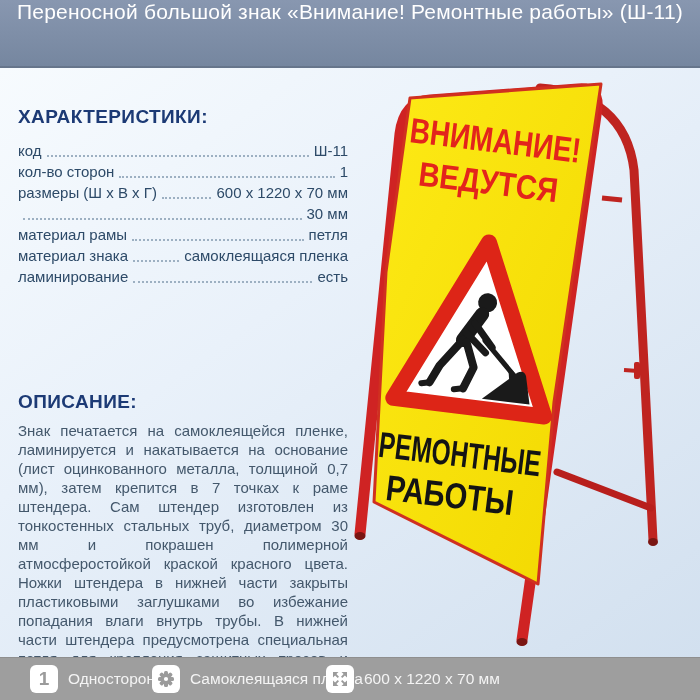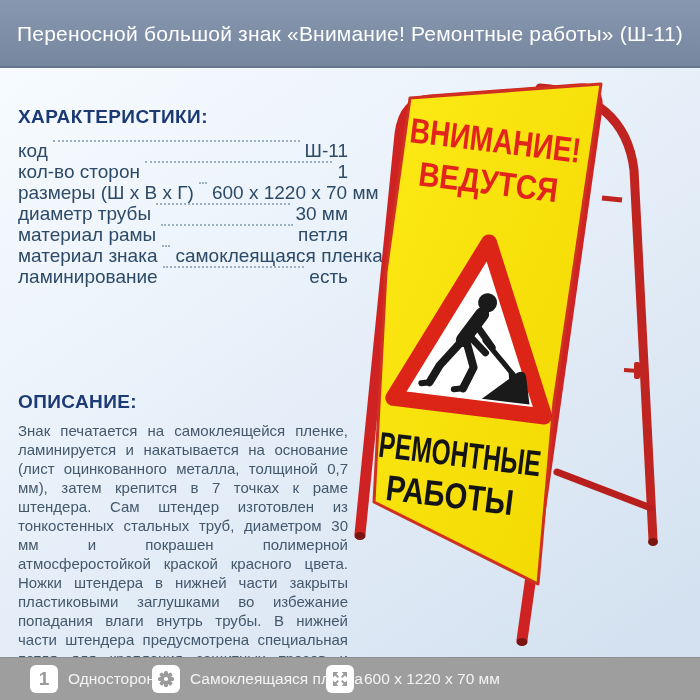--- a/index.html
+++ b/index.html
@@ -1,31 +1,31 @@
 <!DOCTYPE html>
 <html><head>
 <meta charset="utf-8">
 <style>
   html,body{margin:0;padding:0;}
   body{width:700px;height:700px;font-family:"Liberation Sans",sans-serif;-webkit-font-smoothing:antialiased;}
   .page{width:700px;height:700px;display:flex;flex-direction:column;overflow:hidden;background:#fff;}
 
   
   .header{height:68px;flex:0 0 68px;background:linear-gradient(#8897b0,#75869f);
-          display:flex;align-items:center;justify-content:center;box-shadow:inset 0 -2px 0 rgba(0,0,0,.12);}
+          display:flex;align-items:flex-start;justify-content:center;box-shadow:inset 0 -2px 0 rgba(0,0,0,.12);}
   .header .title{color:#ffffff;font-size:21px;font-weight:400;letter-spacing:.2px;}
 
   
   .main{position:relative;flex:1 1 auto;
         background:linear-gradient(145deg,#f7fbfe 0%,#e9f1fa 40%,#d2e0ef 100%);}
 
   .left-col{position:absolute;left:18px;top:38px;width:330px;}
   .section-heading{color:#1c3a75;font-size:19px;font-weight:700;letter-spacing:.4px;margin:0;}
   .spec-rows{margin-top:12px;}
-  .spec-row{display:flex;align-items:flex-start;font-size:19px;line-height:21px;color:#2d4a68;}
+  .spec-row{display:flex;align-items:flex-end;font-size:15px;line-height:21px;color:#2d4a68;}
   .spec-label{white-space:nowrap;}
   .spec-dots{flex:1 1 auto;border-bottom:2px dotted #9db0c2;margin:0 5px 4px 5px;min-width:8px;}
   .spec-value{white-space:nowrap;}
 
   .desc-block{margin-top:104px;}
   .desc-text{margin:8px 0 0 0;font-size:15px;line-height:19px;color:#44586c;text-align:justify;}
 
   
   .photo{position:absolute;left:350px;top:4px;width:322px;height:584px;}
 
@@ -66,21 +66,20 @@
             <span class="spec-value">1</span>
           </div>
 
           <div class="spec-row">
             <span class="spec-label">размеры (Ш х В х Г)</span>
             <span class="spec-dots"></span>
             <span class="spec-value">600 х 1220 х 70 мм</span>
           </div>
 
           <div class="spec-row">
-            <span class="spec-label">диаметр трубы</span>
             <span class="spec-dots"></span>
             <span class="spec-value">30 мм</span>
           </div>
 
           <div class="spec-row">
             <span class="spec-label">материал рамы</span>
             <span class="spec-dots"></span>
             <span class="spec-value">петля</span>
           </div>
 

